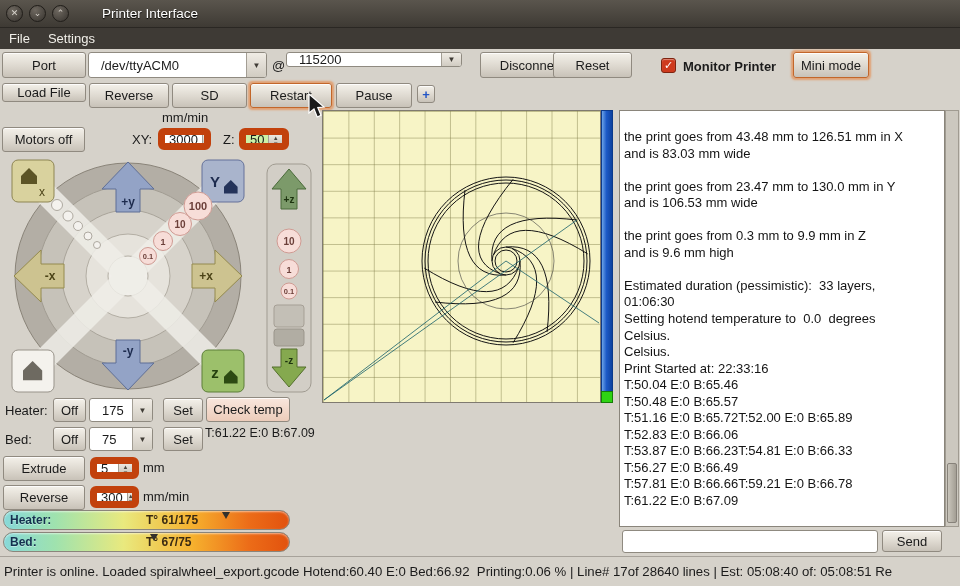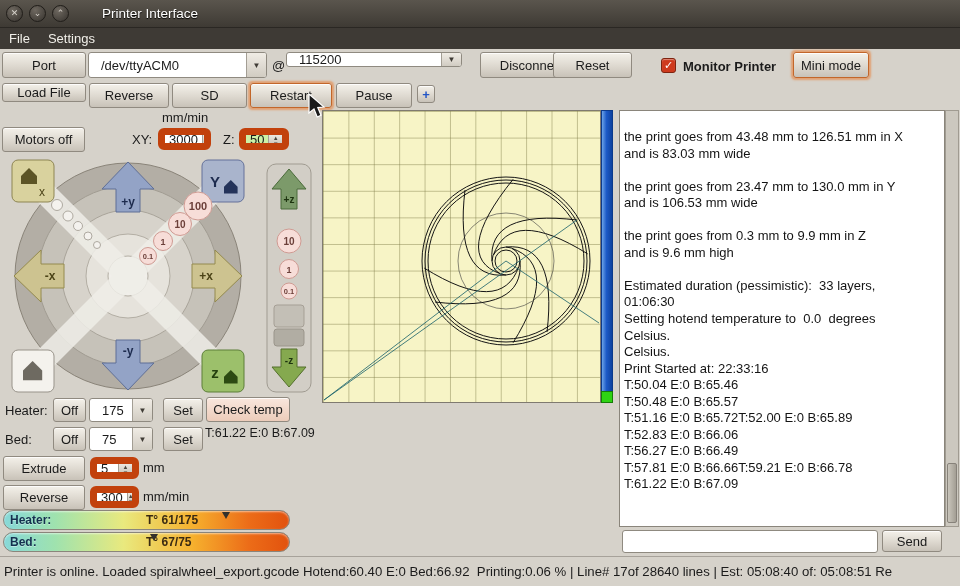--- a/index.html
+++ b/index.html
@@ -339,20 +339,21 @@
       <div class="log-line">Estimated duration (pessimistic):  33 layers,</div>
       <div class="log-line">01:06:30</div>
       <div class="log-line">Setting hotend temperature to  0.0  degrees</div>
       <div class="log-line">Celsius.</div>
       <div class="log-line">Celsius.</div>
       <div class="log-line">Print Started at: 22:33:16</div>
       <div class="log-line">T:50.04 E:0 B:65.46</div>
       <div class="log-line">T:50.48 E:0 B:65.57</div>
       <div class="log-line">T:51.16 E:0 B:65.72T:52.00 E:0 B:65.89</div>
       <div class="log-line">T:52.83 E:0 B:66.06</div>
+      <div class="log-line">T:53.87 E:0 B:66.23T:54.81 E:0 B:66.33</div>
       <div class="log-line">T:56.27 E:0 B:66.49</div>
       <div class="log-line">T:57.81 E:0 B:66.66T:59.21 E:0 B:66.78</div>
       <div class="log-line">T:61.22 E:0 B:67.09</div>
     </div>
   <div class="abs vscroll">
     <div class="vthumb"></div>
   </div>
   <input class="abs cmdinput" value="" style="">
   <div class="btn" style="left:882px;top:530px;width:60px;height:22px">
       <span>Send</span>

